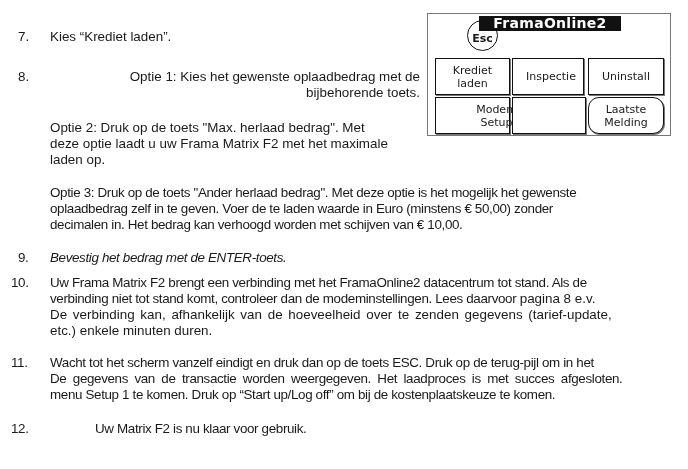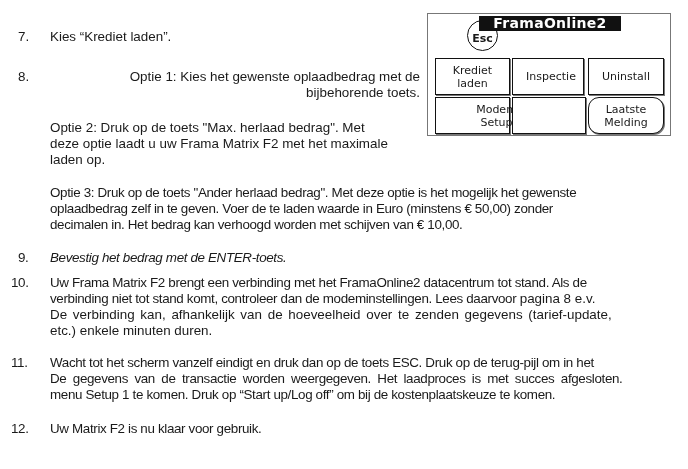--- a/index.html
+++ b/index.html
@@ -87,14 +87,14 @@
   <span class="num2">11.</span>
   <div class="txt" style="width:625px; white-space:nowrap;">
     <p>Wacht tot het scherm vanzelf eindigt en druk dan op de toets ESC. Druk op de terug-pijl om in het</p>
     <p style="word-spacing:3px;">De gegevens van de transactie worden weergegeven. Het laadproces is met succes afgesloten.</p>
     <p>menu Setup 1 te komen. Druk op “Start up/Log off” om bij de kostenplaatskeuze te komen.</p>
   </div>
 </div>
 
 <div class="item cond" style="top:421px;">
   <span class="num2">12.</span>
-  <span class="txt" style="white-space:nowrap;">Uw Matrix F2 is nu klaar voor gebruik.</span>
+  <span class="txt" style="white-space:nowrap;margin-left:45px;">Uw Matrix F2 is nu klaar voor gebruik.</span>
 </div>
 
 </body></html>

